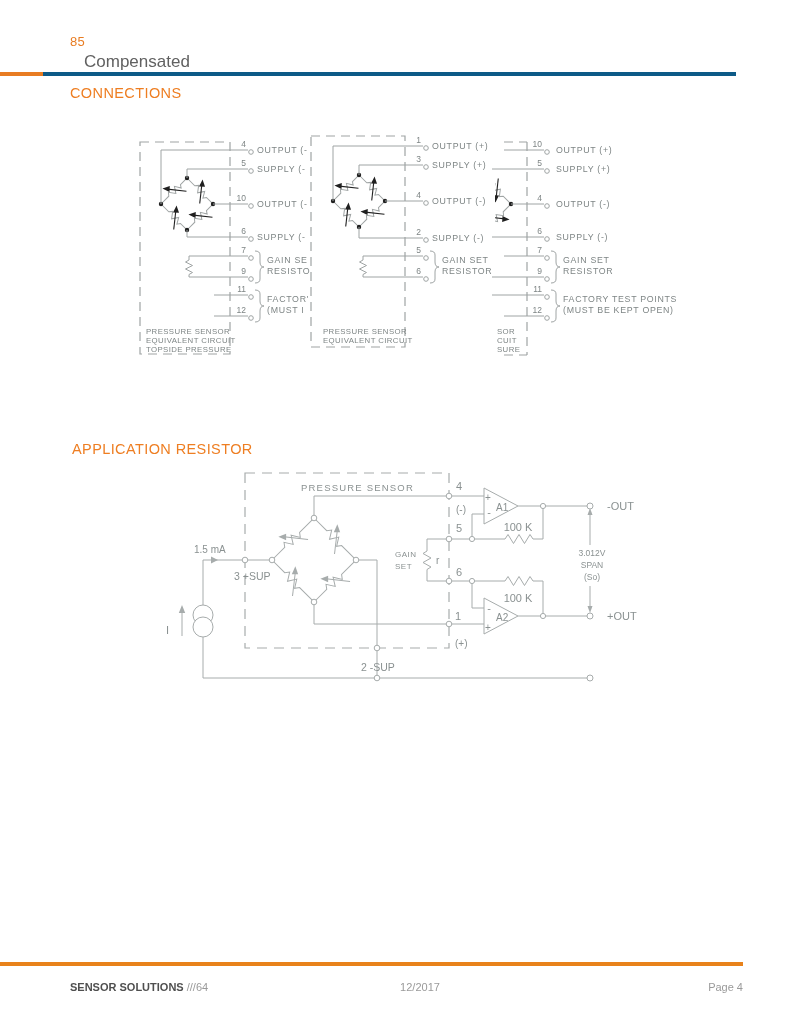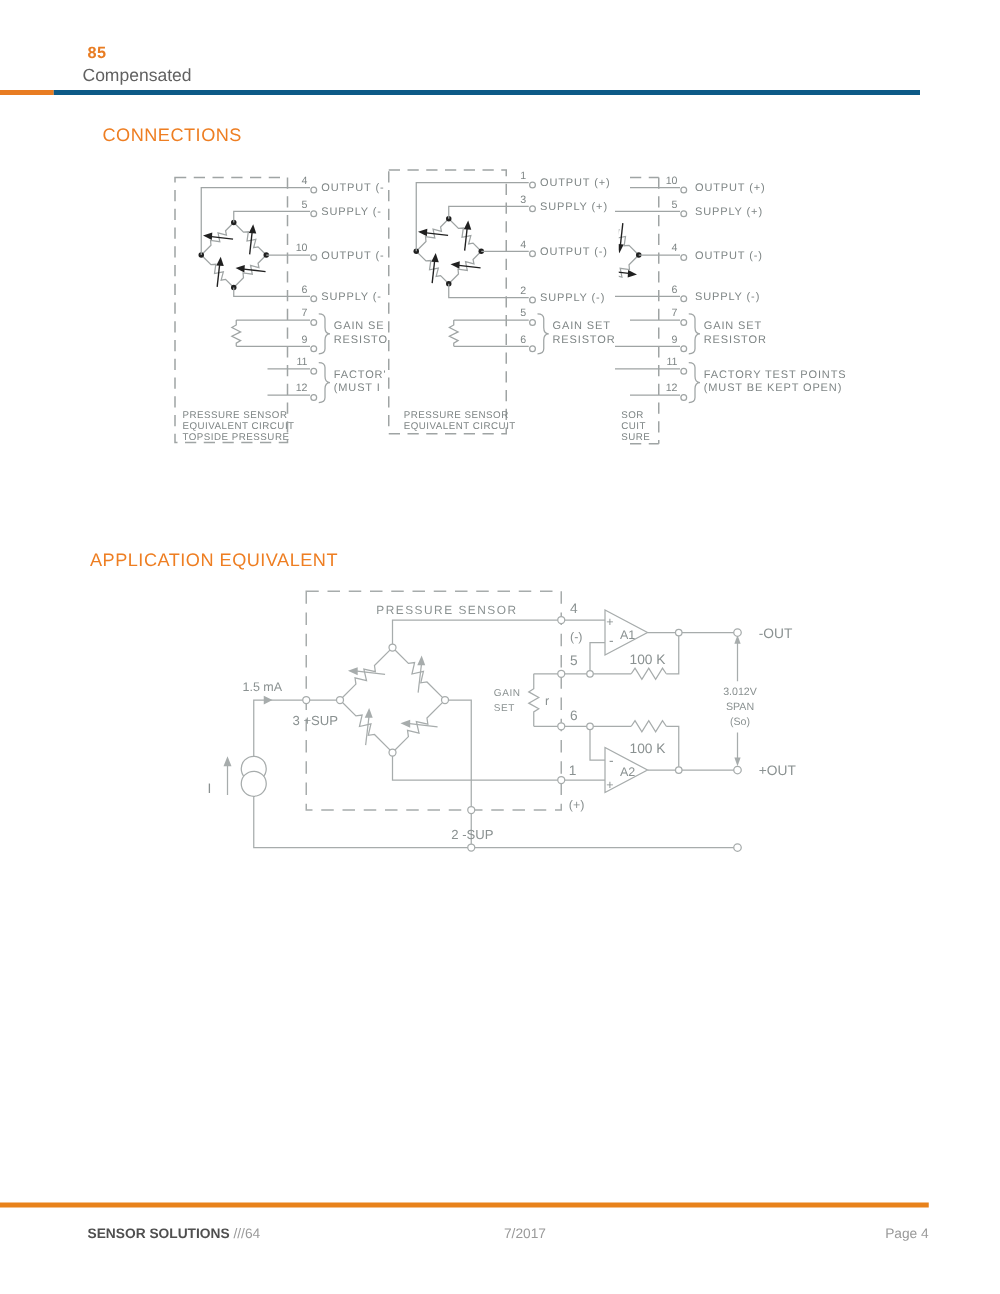--- a/index.html
+++ b/index.html
@@ -1,25 +1,25 @@
 <!DOCTYPE html>
 <html><head>
 <meta charset="utf-8">
 <style>
   html,body{margin:0;padding:0;background:#ffffff;}
   .page{position:relative;width:800px;height:1035px;background:#fff;overflow:hidden;
         font-family:"Liberation Sans",sans-serif;}
   .abs{position:absolute;}
-  .brand-num{left:70px;top:34px;font-size:13px;font-weight:bold;color:#E87C22;letter-spacing:.3px;}
-  .brand-sub{left:66px;top:52px;font-size:14px;color:#616161;}
+  .brand-num{left:70px;top:34px;font-size:13px;font-weight:normal;color:#E87C22;letter-spacing:.3px;}
+  .brand-sub{left:84px;top:52px;font-size:17px;color:#616161;}
   .rule{top:72px;height:4px;}
   .rule-orange{left:0;width:43px;background:#E87C22;}
   .rule-blue{left:43px;width:693px;background:#0D5A87;}
   .sec-title{font-size:14.5px;color:#EE7E22;letter-spacing:.4px;}
-  #conn-title{left:70px;top:101px;margin-left:12px;}
+  #conn-title{left:70px;top:85px;}
   #app-title{left:72px;top:441px;}
   .foot-rule{top:962px;left:0;width:743px;height:4px;background:#E8821B;}
   .foot{top:981px;font-size:11px;color:#9A9A9A;}
   .foot-left{left:70px;}
   .foot-left b{color:#4F4F4F;font-weight:bold;}
   .foot-center{left:380px;width:80px;text-align:center;}
   .foot-right{right:57px;}
   svg{position:absolute;left:0;top:0;}
   
   .w  {stroke:#9FA4A4;stroke-width:1;fill:none;}
@@ -43,21 +43,21 @@
 <body>
 
 <div class="page">
 
   <div class="abs brand-num">85</div>
   <div class="abs brand-sub">Compensated</div>
   <div class="abs rule rule-orange"></div>
   <div class="abs rule rule-blue"></div>
 
   <div class="abs sec-title" id="conn-title">CONNECTIONS</div>
-  <div class="abs sec-title" id="app-title">APPLICATION EQUIVALENT</div>
+  <div class="abs sec-title" id="app-title">APPLICATION RESISTOR</div>
 
   <svg width="800" height="1035" viewBox="0 0 800 1035">
     <defs>
 
       <g id="arm-c">
         <path class="w" d="M0,0 L11,0 L13.5,-3 L18,3 L22,-3 L25.5,3 L27.5,0 L37,0"></path>
         <line class="blk" x1="27" y1="9" x2="15" y2="-6"></line>
         <polygon class="blkf" points="12,-10 19,-6.5 14.5,-2.5"></polygon>
       </g>
 
@@ -278,16 +278,16 @@
       <text class="t-app" x="607" y="510" font-size="11">-OUT</text>
       <text class="t-app" x="607" y="620" font-size="11">+OUT</text>
       <text class="t-app" x="592" y="556" font-size="8.5" text-anchor="middle">3.012V</text>
       <text class="t-app" x="592" y="568" font-size="8.5" text-anchor="middle">SPAN</text>
       <text class="t-app" x="592" y="580" font-size="8.5" text-anchor="middle">(So)</text>
     </g>
   </svg>
 
   <div class="abs foot-rule"></div>
   <div class="abs foot foot-left"><b>SENSOR SOLUTIONS</b>&nbsp;<span>///64</span></div>
-  <div class="abs foot foot-center">7/2017</div>
+  <div class="abs foot foot-center">12/2017</div>
   <div class="abs foot foot-right">Page 4</div>
 
 </div>
 
 </body></html>

